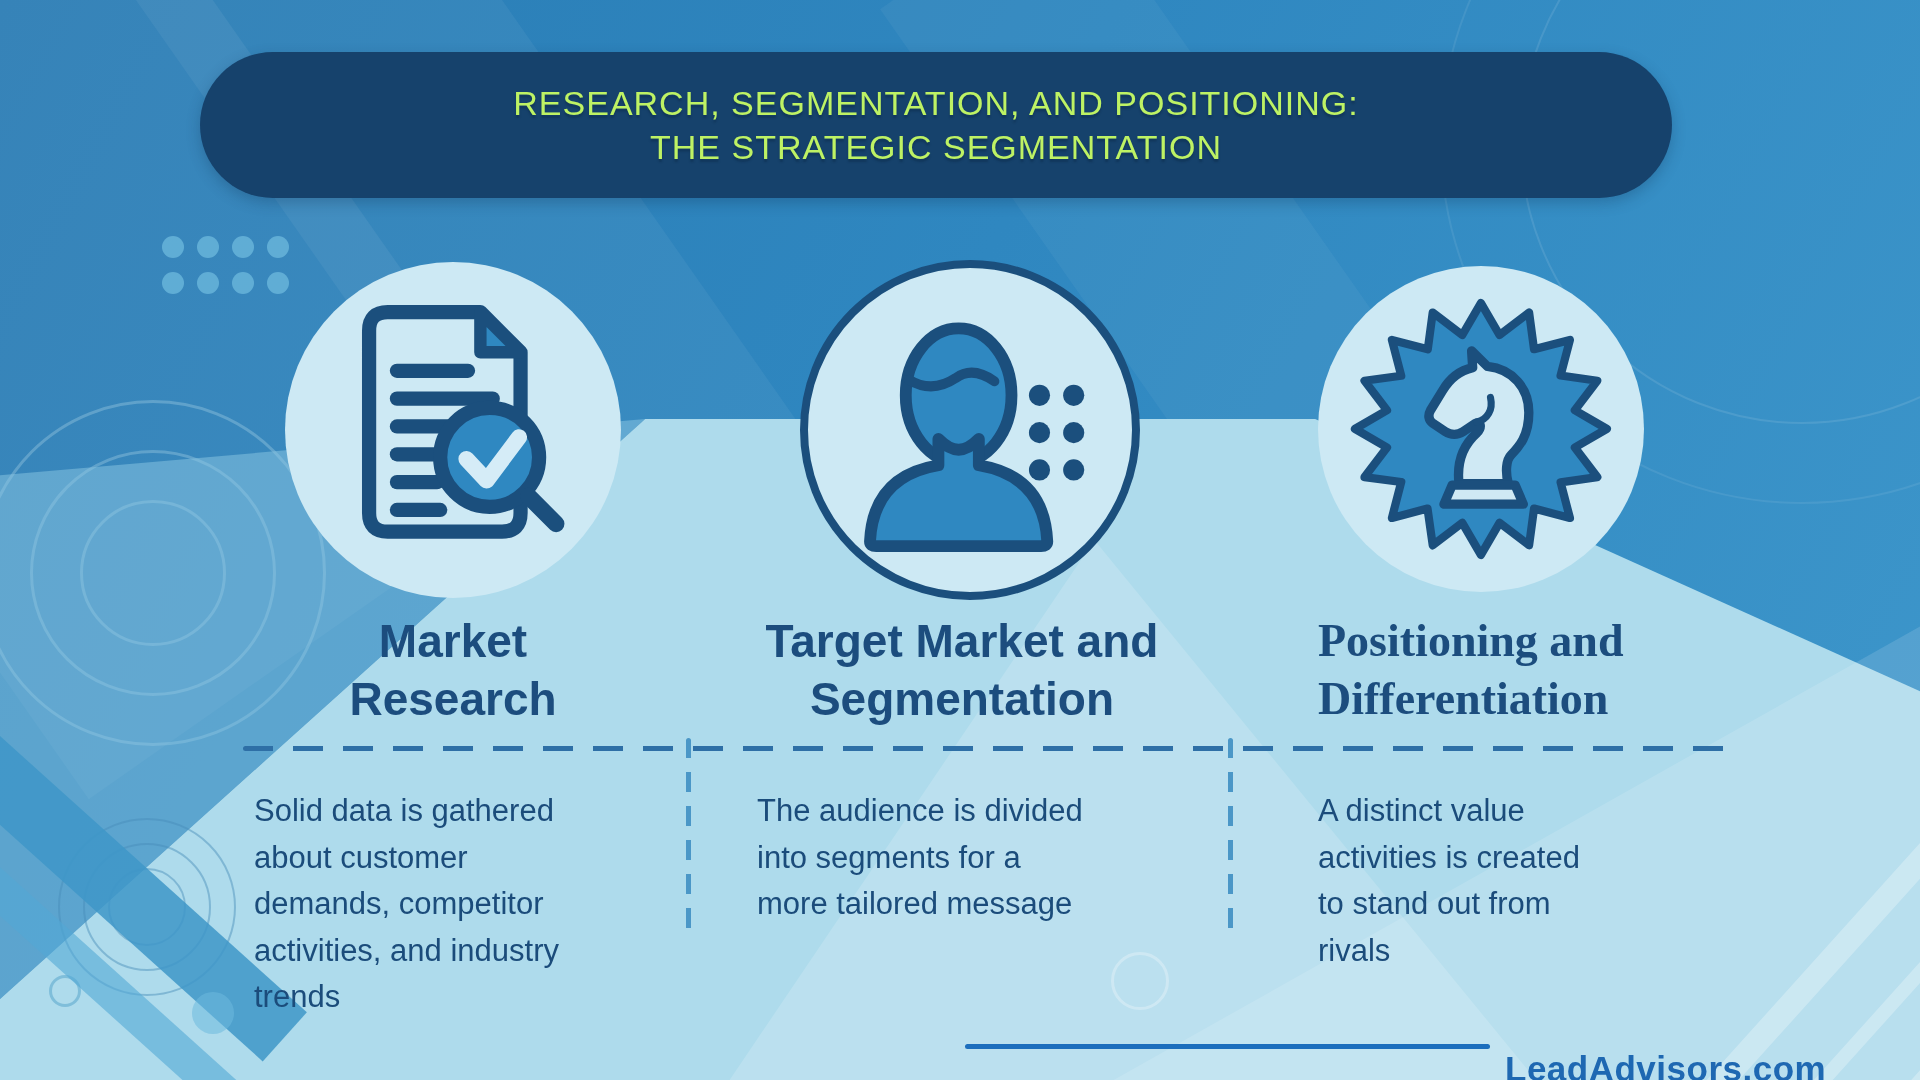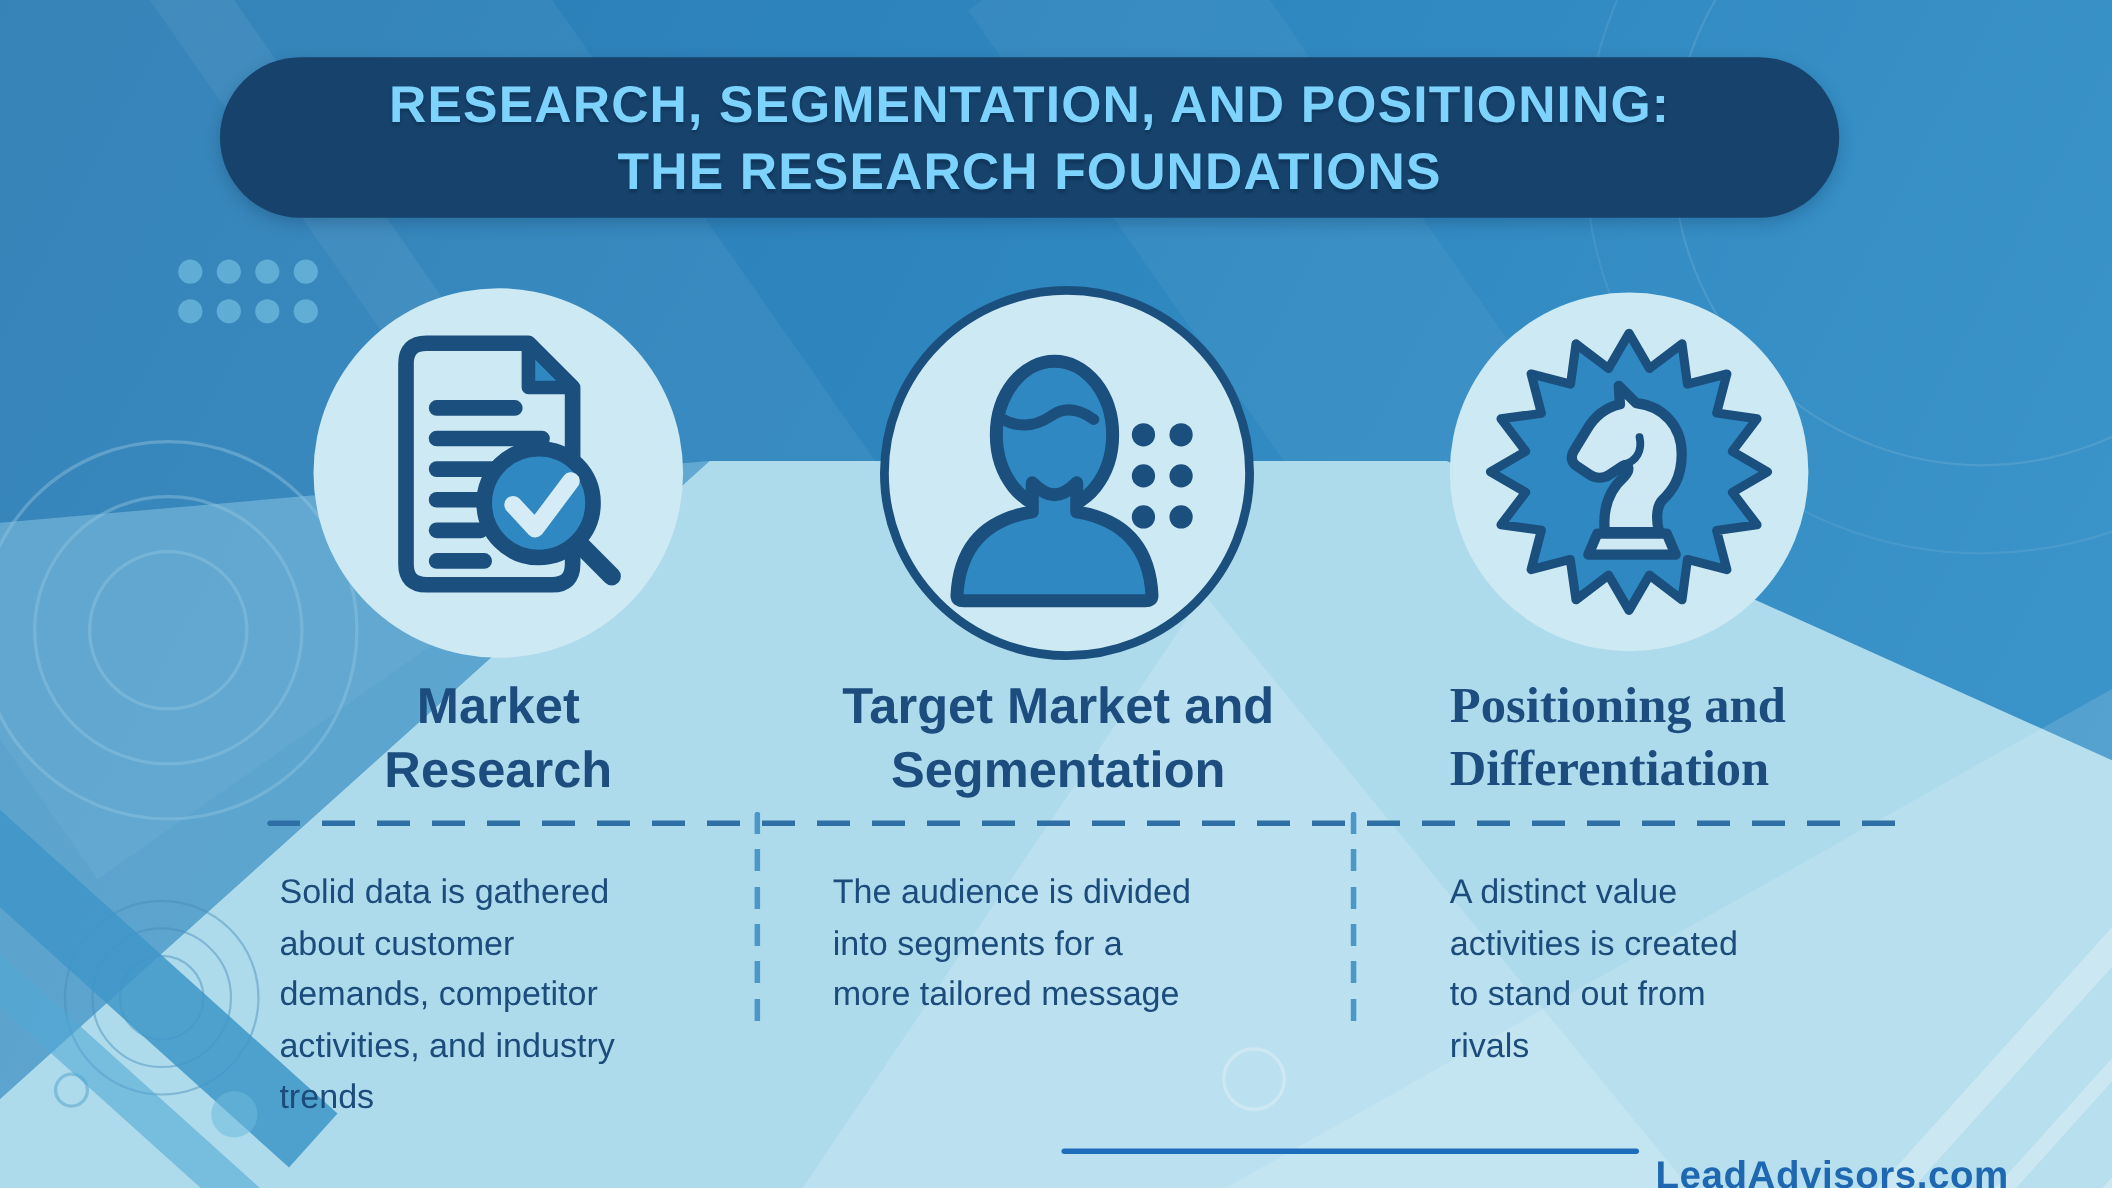--- a/index.html
+++ b/index.html
@@ -46,21 +46,21 @@
   .corner-stripe1{left:-90px;top:860px;width:430px;height:66px;background:rgba(62,150,200,0.85);transform:rotate(42deg);}
   .corner-stripe2{left:-130px;top:950px;width:430px;height:36px;background:rgba(82,168,214,0.6);transform:rotate(42deg);}
   .br-line{background:rgba(255,255,255,0.28);transform:rotate(-48deg);border-radius:8px;}
   
   .banner{
     left:200px;top:52px;width:1472px;height:146px;border-radius:73px;
     background:#16426c;display:flex;flex-direction:column;align-items:center;justify-content:center;
     box-shadow:0 5px 14px rgba(10,40,70,0.25);
   }
   .banner .t{
-    color:#7dd3fc;font-weight:bold;font-size:47px;line-height:1.3;letter-spacing:1px;
+    color:#bef264;font-weight:normal;font-size:34px;line-height:1.3;letter-spacing:1px;
     text-shadow:0 3px 2px rgba(10,35,60,0.35);white-space:nowrap;
   }
   
   .icon-circle{border-radius:50%;background:#cde9f4;}
   .ic1{left:285px;top:262px;width:336px;height:336px;}
   .ic2{left:800px;top:260px;width:324px;height:324px;border:8px solid #1b4f7d;}
   .ic3{left:1318px;top:266px;width:326px;height:326px;}
   .icon-svg{position:absolute;inset:4%;width:92%;height:92%;}
   .icon-svg.person{inset:2%;width:96%;height:96%;}
   .icon-svg.badge{inset:8%;width:84%;height:84%;}
@@ -128,21 +128,21 @@
   <div class="deco dot" style="left:232px;top:236px;width:22px;height:22px;"></div>
   <div class="deco dot" style="left:267px;top:236px;width:22px;height:22px;"></div>
   <div class="deco dot" style="left:162px;top:272px;width:22px;height:22px;"></div>
   <div class="deco dot" style="left:197px;top:272px;width:22px;height:22px;"></div>
   <div class="deco dot" style="left:232px;top:272px;width:22px;height:22px;"></div>
   <div class="deco dot" style="left:267px;top:272px;width:22px;height:22px;"></div>
   <div class="deco dot" style="left:192px;top:992px;width:42px;height:42px;background:rgba(110,185,222,0.55);"></div>
 
   <div class="abs banner">
     <div class="t">RESEARCH, SEGMENTATION, AND POSITIONING:</div>
-    <div class="t">THE RESEARCH FOUNDATIONS</div>
+    <div class="t">THE STRATEGIC SEGMENTATION</div>
   </div>
 
   <div class="abs icon-circle ic1">
     <svg class="icon-svg" viewBox="0 0 100 100">
       <path d="M59 12 H29 q-6 0 -6 6 v59 q0 6 6 6 h37 q6 0 6 -6 V25 Z" fill="none" stroke="#1b4f7d" stroke-width="4.6" stroke-linejoin="round"></path>
       <path d="M59 12 V25 H72 Z" fill="#2f88c1" stroke="#1b4f7d" stroke-width="4" stroke-linejoin="round"></path>
       <g stroke="#1b4f7d" stroke-width="4.6" stroke-linecap="round">
         <line x1="32" y1="31" x2="55" y2="31"></line>
         <line x1="32" y1="40" x2="63" y2="40"></line>
         <line x1="32" y1="49" x2="49" y2="49"></line>

